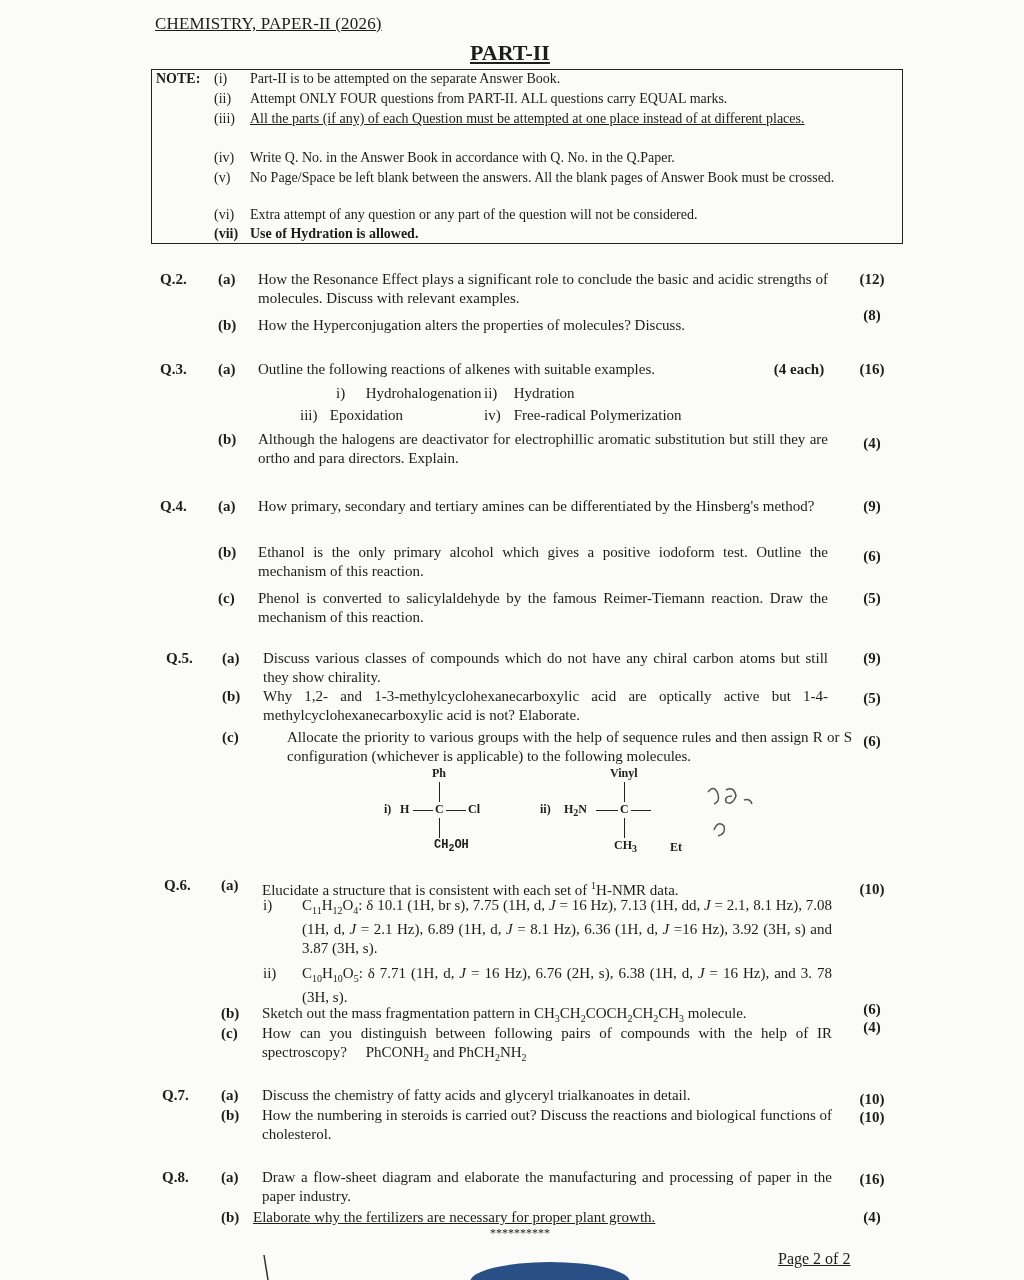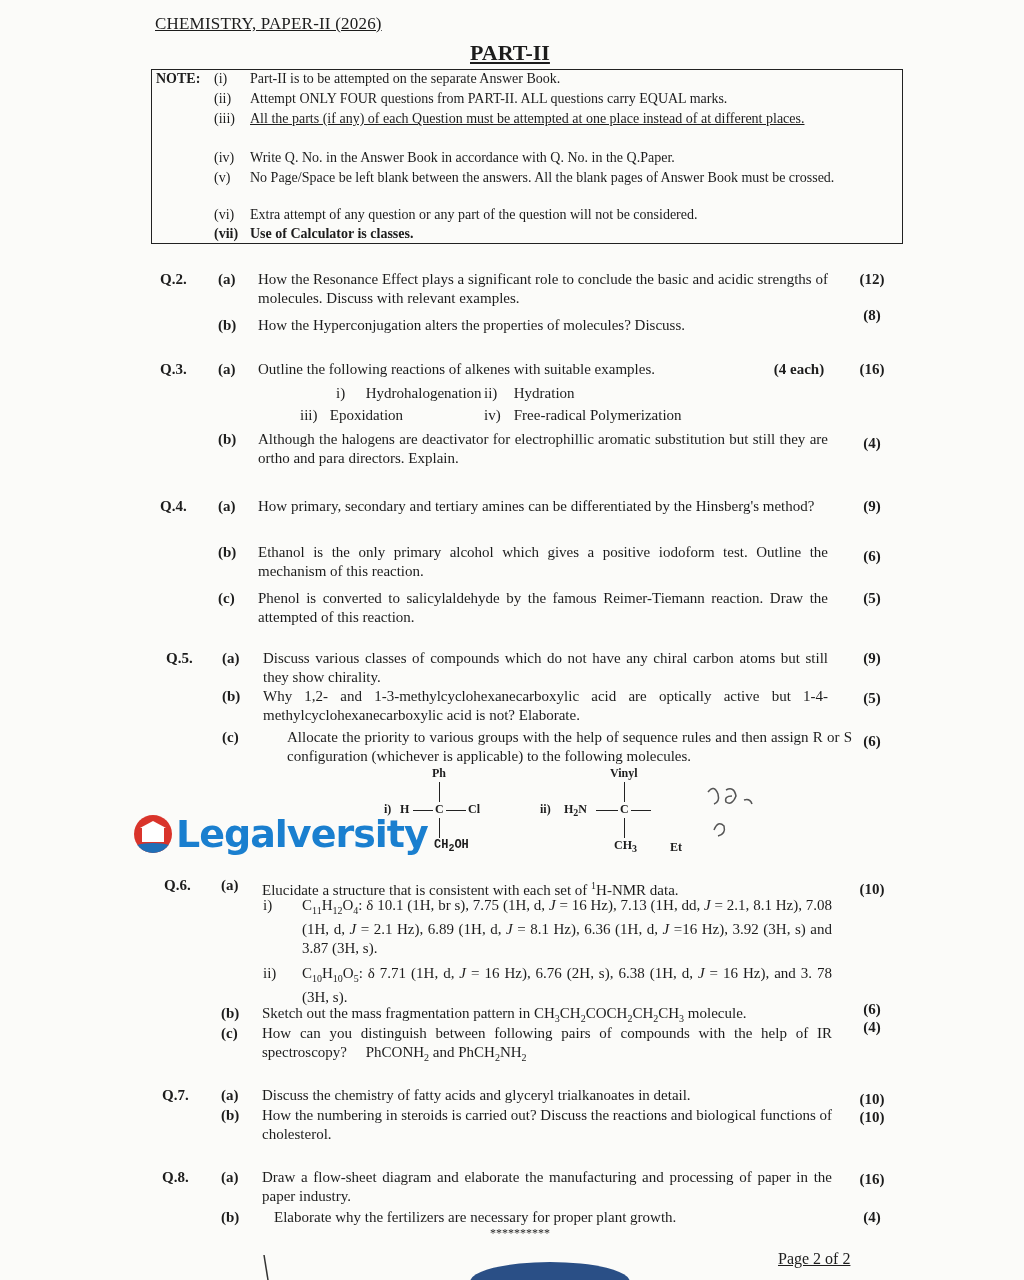--- a/index.html
+++ b/index.html
@@ -72,21 +72,21 @@
     <div class="note-item" style="top:99px;">
       <span class="num">(v)</span>
       <span class="txt">No Page/Space be left blank between the answers. All the blank pages of Answer Book must be crossed.</span>
     </div>
     <div class="note-item" style="top:136px;">
       <span class="num">(vi)</span>
       <span class="txt">Extra attempt of any question or any part of the question will not be considered.</span>
     </div>
     <div class="note-item" style="top:155px; font-weight:bold;">
       <span class="num">(vii)</span>
-      <span class="txt">Use of Calculator is classes.</span>
+      <span class="txt">Use of Hydration is allowed.</span>
     </div>
   </div>
 
   <div class="q" style="top:270px;">
     <span class="qnum" style="top:0;">Q.2.</span>
     <span class="plabel" style="top:0;">(a)</span>
     <span class="ptext" style="top:0;">How the Resonance Effect plays a significant role to conclude the basic and acidic strengths of molecules. Discuss with relevant examples.</span>
     <span class="marks" style="top:0;">(12)</span>
     <span class="plabel" style="top:46px;">(b)</span>
     <span class="ptext" style="top:46px;">How the Hyperconjugation alters the properties of molecules? Discuss.</span>
@@ -122,21 +122,21 @@
 
   <div class="q" style="top:497px;">
     <span class="qnum" style="top:0;">Q.4.</span>
     <span class="plabel" style="top:0;">(a)</span>
     <span class="ptext" style="top:0;">How primary, secondary and tertiary amines can be differentiated by the Hinsberg's method?</span>
     <span class="marks" style="top:0;">(9)</span>
     <span class="plabel" style="top:46px;">(b)</span>
     <span class="ptext" style="top:46px;">Ethanol is the only primary alcohol which gives a positive iodoform test. Outline the mechanism of this reaction.</span>
     <span class="marks" style="top:50px;">(6)</span>
     <span class="plabel" style="top:92px;">(c)</span>
-    <span class="ptext" style="top:92px;">Phenol is converted to salicylaldehyde by the famous Reimer-Tiemann reaction. Draw the attempted of this reaction.</span>
+    <span class="ptext" style="top:92px;">Phenol is converted to salicylaldehyde by the famous Reimer-Tiemann reaction. Draw the mechanism of this reaction.</span>
     <span class="marks" style="top:92px;">(5)</span>
   </div>
 
   <div class="q" style="top:649px;">
     <span class="qnum" style="top:0; left:166px;">Q.5.</span>
     <span class="plabel" style="top:0; left:222px;">(a)</span>
     <span class="ptext" style="top:0; left:263px; width:565px;">Discuss various classes of compounds which do not have any chiral carbon atoms but still they show chirality.</span>
     <span class="marks" style="top:0;">(9)</span>
     <span class="plabel" style="top:38px; left:222px;">(b)</span>
     <span class="ptext" style="top:38px; left:263px; width:565px;">Why 1,2- and 1-3-methylcyclohexanecarboxylic acid are optically active but 1-4-methylcyclohexanecarboxylic acid is not? Elaborate.</span>
@@ -169,28 +169,20 @@
     <div class="hline" style="left:91px; top:44px; width:20px;"></div>
     <span style="position:absolute; left:130px; top:36px;margin-top:38px;">Et</span>
     <div class="vline" style="left:84px; top:52px; height:20px;"></div>
     <span style="position:absolute; left:74px; top:72px;">CH<sub>3</sub></span>
   </div>
 
   <svg class="scribble" viewBox="0 0 80 70">
     <path d="M8 12 q6 -8 10 2 q2 8 -4 10 M26 10 q8 -4 10 6 q-4 10 -10 6 q-2 -6 6 -6 M44 20 q6 -2 8 4 M14 50 q4 -10 10 -4 q2 8 -6 10" fill="none" stroke="#555" stroke-width="1.5"></path>
   </svg>
 
-  <div class="logo">
-    <div class="logo-mark">
-      <div class="roof"></div>
-      <div class="cols"></div>
-      <div class="wave"></div>
-    </div>
-    <span class="logo-text">Legalversity</span>
-  </div>
 
   <div class="q" style="top:876px;">
     <span class="qnum" style="top:0; left:164px;">Q.6.</span>
     <span class="plabel" style="top:0; left:221px;">(a)</span>
     <span class="ptext" style="top:0; left:262px;">Elucidate a structure that is consistent with each set of <sup>1</sup>H-NMR data.</span>
     <span class="marks" style="top:4px; left:852px;">(10)</span>
     <span style="position:absolute; left:263px; top:20px;">i)</span>
     <span class="ptext" style="top:20px; left:302px; width:530px;">C<sub>11</sub>H<sub>12</sub>O<sub>4</sub>: δ 10.1 (1H, br s), 7.75 (1H, d, <i>J</i> = 16 Hz), 7.13 (1H, dd, <i>J</i> = 2.1, 8.1 Hz), 7.08 (1H, d, <i>J</i> = 2.1 Hz), 6.89 (1H, d, <i>J</i> = 8.1 Hz), 6.36 (1H, d, <i>J</i> =16 Hz), 3.92 (3H, s) and 3.87 (3H, s).</span>
     <span style="position:absolute; left:263px; top:88px;">ii)</span>
     <span class="ptext" style="top:88px; left:302px; width:530px;">C<sub>10</sub>H<sub>10</sub>O<sub>5</sub>: δ 7.71 (1H, d, <i>J</i> = 16 Hz), 6.76 (2H, s), 6.38 (1H, d, <i>J</i> = 16 Hz), and 3. 78 (3H, s).</span>
@@ -211,21 +203,21 @@
     <span class="ptext" style="top:20px; left:262px;">How the numbering in steroids is carried out? Discuss the reactions and biological functions of cholesterol.</span>
     <span class="marks" style="top:22px;">(10)</span>
   </div>
 
   <div class="q" style="top:1168px;">
     <span class="qnum" style="top:0; left:162px;">Q.8.</span>
     <span class="plabel" style="top:0; left:221px;">(a)</span>
     <span class="ptext" style="top:0; left:262px;">Draw a flow-sheet diagram and elaborate the manufacturing and processing of paper in the paper industry.</span>
     <span class="marks" style="top:2px;">(16)</span>
     <span class="plabel" style="top:40px; left:221px;">(b)</span>
-    <span class="ptext" style="top:40px; left:274px;">Elaborate why the fertilizers are necessary for proper plant growth.</span>
+    <span class="ptext" style="top:40px; left:253px;text-decoration:underline;">Elaborate why the fertilizers are necessary for proper plant growth.</span>
     <span class="marks" style="top:40px;">(4)</span>
   </div>
 
   <div class="stars">**********</div>
   <div class="page-num">Page 2 of 2</div>
 
   <svg style="position:absolute; left:262px; top:1255px;" width="10" height="25">
     <path d="M2 0 L6 25" stroke="#333" stroke-width="1.5"></path>
   </svg>
   <div class="blue-blob"></div>

